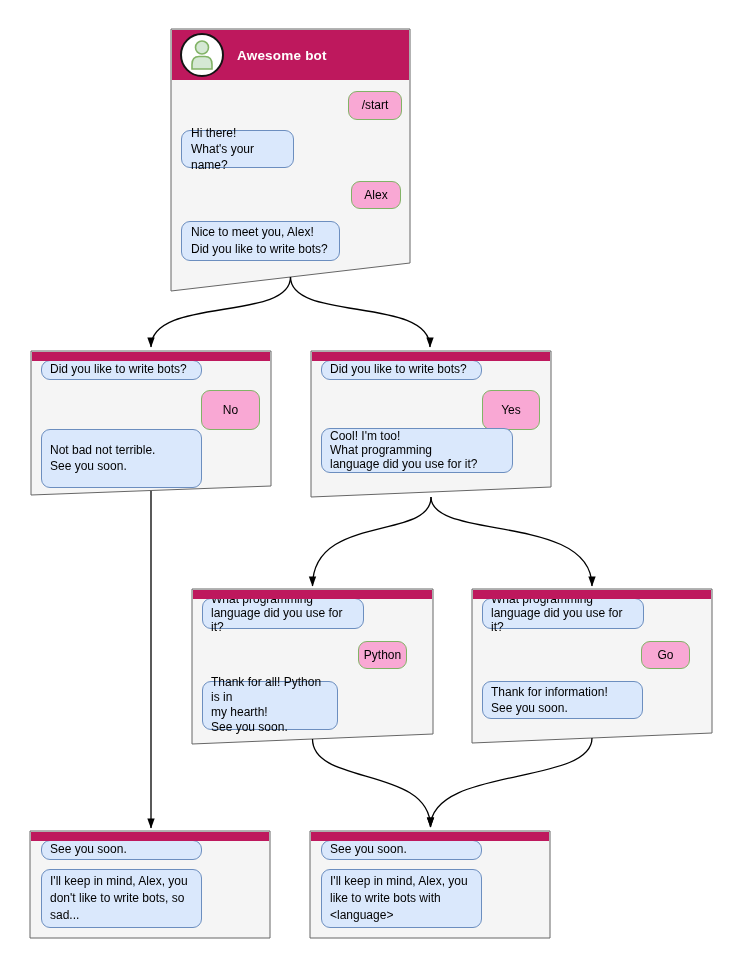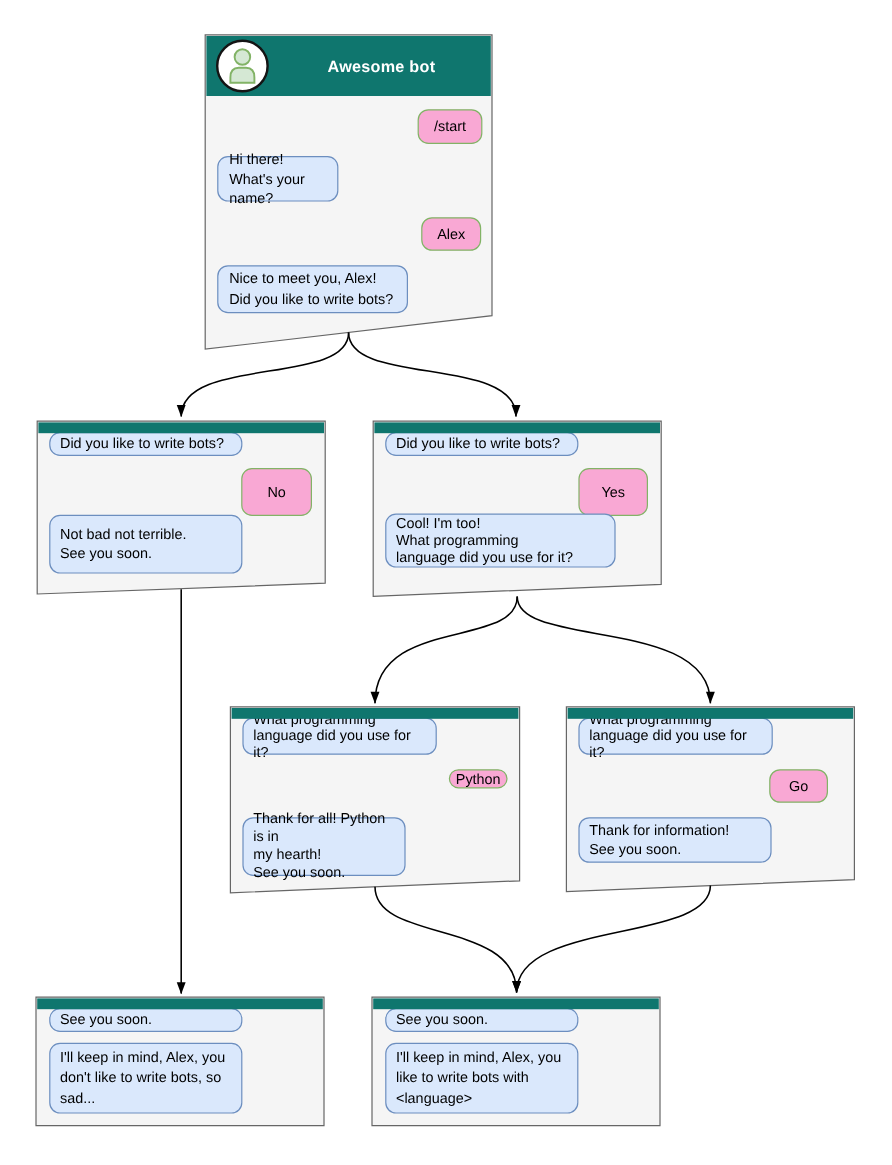--- a/index.html
+++ b/index.html
@@ -5,21 +5,21 @@
   html,body { margin:0; padding:0; background:#ffffff; }
   .canvas {
     position:relative; width:743px; height:971px; background:#ffffff;
     font-family:"Liberation Sans", sans-serif; overflow:hidden;
   }
   svg.layer { position:absolute; left:0; top:0; }
   .shape-box { fill:#f5f5f5; stroke:#666666; stroke-width:1; }
   .edge { fill:none; stroke:#000000; stroke-width:1.3; }
 
   .window { position:absolute; }
-  .hdr { position:absolute; background:#0f766e; z-index:3;gap:36px; }
+  .hdr { position:absolute; background:#be185d; z-index:3; }
   .hdr.big { left:1px; top:1px; width:237px; height:50px; display:flex; align-items:center; }
   .hdr.small { left:1px; top:1px; height:9px; }
   .avatar {
     width:44px; height:44px; border-radius:50%; background:#ffffff;
     border:2px solid #141414; box-sizing:border-box; margin-left:8px;
     display:flex; align-items:center; justify-content:center; flex:0 0 auto;
   }
   .title { color:#ffffff; font-weight:bold; font-size:13.5px; margin-left:13px; letter-spacing:.2px; }
 
   .bubble {
@@ -64,49 +64,49 @@
     <div class="hdr big">
       <span class="avatar">
         <svg width="40" height="40" viewBox="0 0 40 40">
           <circle cx="20" cy="12.5" r="6.5" fill="#d5e8d4" stroke="#82b366" stroke-width="1.6"></circle>
           <path d="M10,34 L10,29.5 Q10,21.5 17,21.5 L23,21.5 Q30,21.5 30,29.5 L30,34 Z" fill="#d5e8d4" stroke="#82b366" stroke-width="1.6"></path>
         </svg>
       </span>
       <span class="title">Awesome bot</span>
     </div>
     <div class="bubble user" style="right:8px;top:62px;width:54px;height:29px">/start</div>
-    <div class="bubble bot" style="left:10px;top:101px;width:101px;height:38px">Hi there!
+    <div class="bubble bot" style="left:10px;top:101px;width:113px;height:38px">Hi there!
 What's your name?</div>
     <div class="bubble user" style="right:9px;top:152px;width:50px;height:28px">Alex</div>
     <div class="bubble bot" style="left:10px;top:192px;width:159px;height:40px;line-height:17px">Nice to meet you, Alex!
 Did you like to write bots?</div>
   </div>
 
   <div class="window" style="left:31px;top:351px;width:240px;height:144px">
     <div class="hdr small" style="width:238px"></div>
     <div class="bubble bot" style="left:10px;top:9px;width:161px;height:20px">Did you like to write bots?</div>
     <div class="bubble user" style="right:11px;top:39px;width:59px;height:40px">No</div>
-    <div class="bubble bot" style="left:10px;top:78px;width:161px;height:49px;line-height:16px">Not bad not terrible.
+    <div class="bubble bot" style="left:10px;top:78px;width:161px;height:59px;line-height:16px">Not bad not terrible.
 See you soon.</div>
   </div>
 
   <div class="window" style="left:311px;top:351px;width:240px;height:146px">
     <div class="hdr small" style="width:238px"></div>
     <div class="bubble bot" style="left:10px;top:9px;width:161px;height:20px">Did you like to write bots?</div>
     <div class="bubble user" style="right:11px;top:39px;width:58px;height:40px">Yes</div>
     <div class="bubble bot" style="left:10px;top:77px;width:192px;height:45px;line-height:14px">Cool! I'm too!
 What programming
 language did you use for it?</div>
   </div>
 
   <div class="window" style="left:192px;top:589px;width:241px;height:155px">
     <div class="hdr small" style="width:239px"></div>
     <div class="bubble bot" style="left:10px;top:9px;width:162px;height:31px;line-height:14px">What programming
 language did you use for it?</div>
-    <div class="bubble user" style="right:10px;top:52px;width:49px;height:16px">Python</div>
+    <div class="bubble user" style="right:26px;top:52px;width:49px;height:28px">Python</div>
     <div class="bubble bot" style="left:10px;top:92px;width:136px;height:49px;line-height:15px">Thank for all! Python is in
 my hearth!
 See you soon.</div>
   </div>
 
   <div class="window" style="left:472px;top:589px;width:240px;height:154px">
     <div class="hdr small" style="width:238px"></div>
     <div class="bubble bot" style="left:10px;top:9px;width:162px;height:31px;line-height:14px">What programming
 language did you use for it?</div>
     <div class="bubble user" style="right:22px;top:52px;width:49px;height:28px">Go</div>

